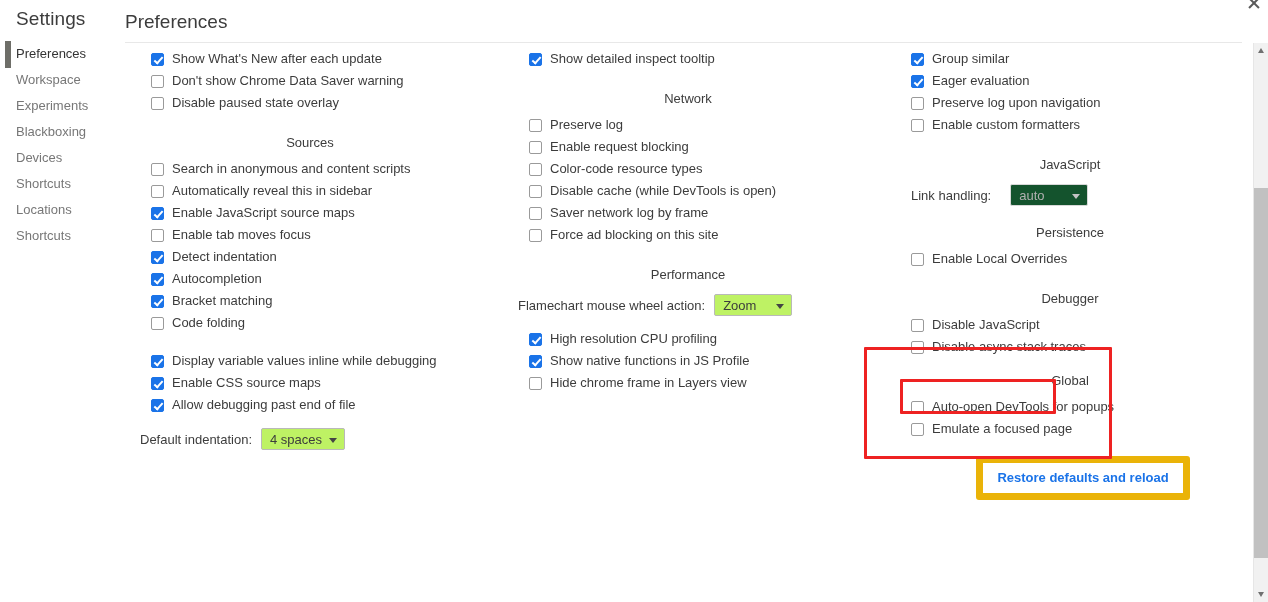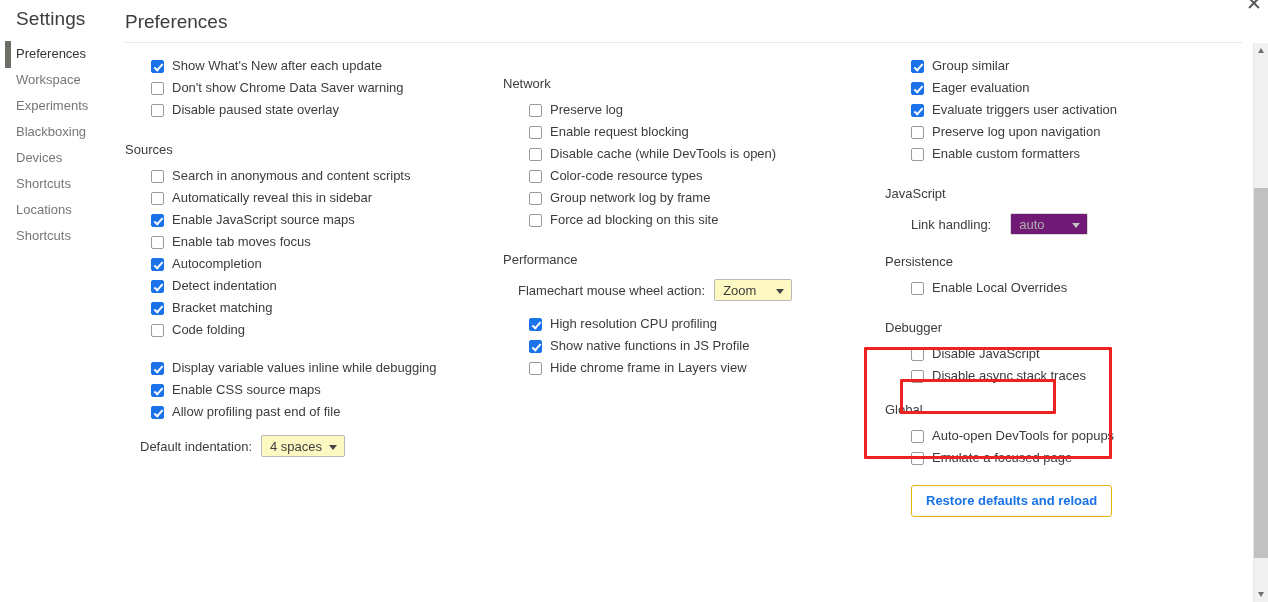--- a/index.html
+++ b/index.html
@@ -49,21 +49,21 @@
     position: absolute; left: 13px; top: 11px;
     font-size: 19px; color: #3c3c3c; font-weight: 400;
   }
   .title-rule {
     position: absolute; left: 13px; right: 26px; top: 42px;
     height: 1px; background: #e8e8e8;
   }
 
   
   .cols { position: absolute; left: 13px; top: 44px; right: 0; bottom: 0; }
-  .col { position: absolute; top: 11px; }
+  .col { position: absolute; top: 4px; text-align: center; }
   .col-1 { left: 0;   width: 370px; }
   .col-2 { left: 378px; width: 370px; }
   .col-3 { left: 760px; width: 370px; }
 
   .section-header {
     font-size: 13px; color: #3c3c3c; font-weight: 400;
     margin: 0; padding: 0;
     line-height: 18px;
   }
 
@@ -98,41 +98,41 @@
     display: flex; align-items: center;
     height: 30px; padding-left: 26px;
   }
   .sel-row .sel-label {
     font-size: 13px; color: #3c3c3c; margin-right: 9px; white-space: nowrap;
   }
   .select {
     position: relative;
     height: 22px; min-width: 78px;
     border: 1px solid #b9b9b9; border-radius: 2px;
-    background: #fef9c3;
+    background: #bef264;
     font-size: 13px; color: #3c3c3c;
     display: flex; align-items: center;
     padding: 0 22px 0 8px;
     white-space: nowrap;
   }
   .select::after {
     content: ""; position: absolute; right: 7px; top: 9px;
     border-left: 4px solid transparent;
     border-right: 4px solid transparent;
     border-top: 5px solid #444;
   }
-  .select.disabled { color: #b0b0b0; border-color: #d8d8d8; background:#701a75; }
+  .select.disabled { color: #b0b0b0; border-color: #d8d8d8; background:#14532d; }
   .select.disabled::after { border-top-color: #c4c4c4; }
   .select.w-wide { min-width: 84px; }
 
   
   .btn-row { padding-left: 26px; margin-top: 16px; }
   .btn {
     display: inline-block;
-    border: 1px solid #eab308; border-radius: 3px;
+    border: 7px solid #eab308; border-radius: 3px;
     background: #fff;
     color: #1a73e8; font-size: 13px; font-weight: bold;
     padding: 7px 14px 8px;
     cursor: default; white-space: nowrap;
   }
 
   
   .hl {
     position: absolute;
     border: 3px solid #ee2222;
@@ -233,25 +233,25 @@
           <div class="cb-row on">
             <span class="box"></span>
             <span class="lbl">Enable JavaScript source maps</span>
           </div>
           <div class="cb-row">
             <span class="box"></span>
             <span class="lbl">Enable tab moves focus</span>
           </div>
           <div class="cb-row on">
             <span class="box"></span>
+            <span class="lbl">Detect indentation</span>
+          </div>
+          <div class="cb-row on">
+            <span class="box"></span>
             <span class="lbl">Autocompletion</span>
-          </div>
-          <div class="cb-row on">
-            <span class="box"></span>
-            <span class="lbl">Detect indentation</span>
           </div>
           <div class="cb-row on">
             <span class="box"></span>
             <span class="lbl">Bracket matching</span>
           </div>
           <div class="cb-row">
             <span class="box"></span>
             <span class="lbl">Code folding</span>
           </div>
           <div class="gap-sm"></div>
@@ -259,54 +259,58 @@
           <div class="cb-row on">
             <span class="box"></span>
             <span class="lbl">Display variable values inline while debugging</span>
           </div>
           <div class="cb-row on">
             <span class="box"></span>
             <span class="lbl">Enable CSS source maps</span>
           </div>
           <div class="cb-row on">
             <span class="box"></span>
-            <span class="lbl">Allow profiling past end of file</span>
+            <span class="lbl">Allow debugging past end of file</span>
           </div>
           <div class="gap-sm"></div>
           <div class="sel-row" style="padding-left: 15px;">
             <span class="sel-label">Default indentation:</span>
             <div class="select w-wide">
               <span>4 spaces</span>
             </div>
           </div>
         </div>
       <div class="col col-2" id="col-2">
+          <div class="cb-row on">
+            <span class="box"></span>
+            <span class="lbl">Show detailed inspect tooltip</span>
+          </div>
           <div class="gap-lg"></div>
           <div style="padding: 0px 0px 6px;">
             <div class="section-header">Network</div>
           </div>
           <div class="cb-row">
             <span class="box"></span>
             <span class="lbl">Preserve log</span>
           </div>
           <div class="cb-row">
             <span class="box"></span>
             <span class="lbl">Enable request blocking</span>
           </div>
           <div class="cb-row">
             <span class="box"></span>
+            <span class="lbl">Color-code resource types</span>
+          </div>
+          <div class="cb-row">
+            <span class="box"></span>
             <span class="lbl">Disable cache (while DevTools is open)</span>
           </div>
           <div class="cb-row">
             <span class="box"></span>
-            <span class="lbl">Color-code resource types</span>
-          </div>
-          <div class="cb-row">
-            <span class="box"></span>
-            <span class="lbl">Group network log by frame</span>
+            <span class="lbl">Saver network log by frame</span>
           </div>
           <div class="cb-row">
             <span class="box"></span>
             <span class="lbl">Force ad blocking on this site</span>
           </div>
           <div class="gap-lg"></div>
           <div style="padding: 0px 0px 6px;">
             <div class="section-header">Performance</div>
           </div>
           <div class="sel-row" style="padding-left: 15px;">
@@ -330,24 +334,20 @@
           </div>
         </div>
       <div class="col col-3" id="col-3">
           <div class="cb-row on">
             <span class="box"></span>
             <span class="lbl">Group similar</span>
           </div>
           <div class="cb-row on">
             <span class="box"></span>
             <span class="lbl">Eager evaluation</span>
-          </div>
-          <div class="cb-row on">
-            <span class="box"></span>
-            <span class="lbl">Evaluate triggers user activation</span>
           </div>
           <div class="cb-row">
             <span class="box"></span>
             <span class="lbl">Preserve log upon navigation</span>
           </div>
           <div class="cb-row">
             <span class="box"></span>
             <span class="lbl">Enable custom formatters</span>
           </div>
           <div class="gap-lg"></div>

